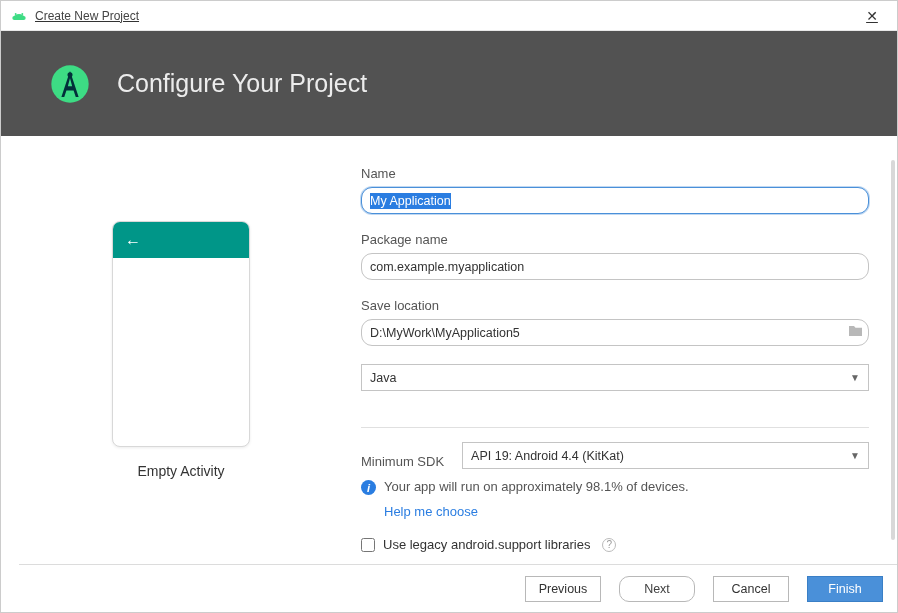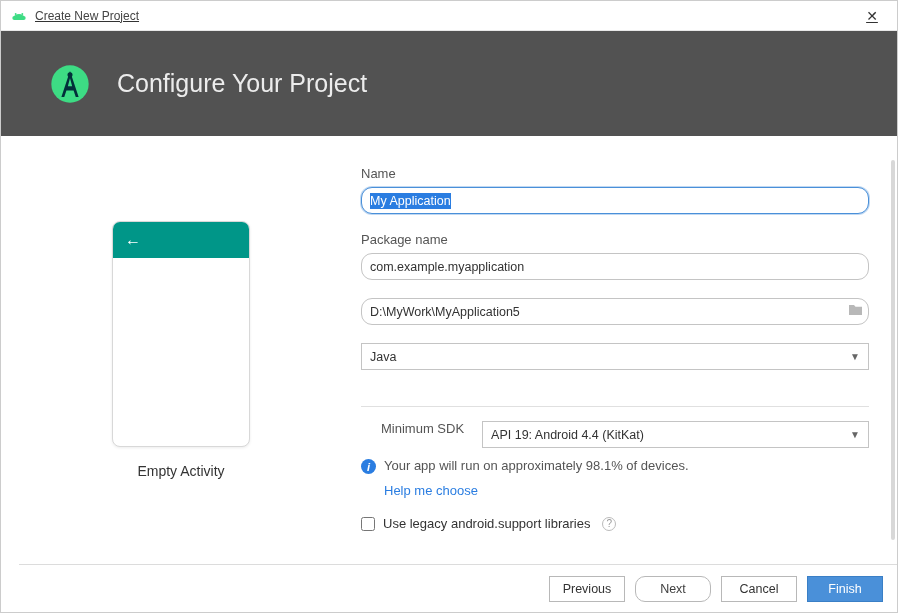--- a/index.html
+++ b/index.html
@@ -34,39 +34,39 @@
     .text-input.focused { border: 1px solid #4a90d9; box-shadow: 0 0 0 1px rgba(74,144,217,0.35); }
     .text-input.focused .sel { background: #2a7de1; color: #fff; padding: 1px 0; }
     .text-input, .path-input { display: flex; align-items: center; border-radius: 11px; }
 
     .path-wrapper { position: relative; display: flex; align-items: center; }
     .path-icon { position: absolute; right: 6px; top: 5px; color: #999; font-size: 14px; }
 
     .select-input { display: flex; align-items: center; justify-content: space-between; cursor: default; }
     .select-input .caret { font-size: 10px; color: #666; }
 
-    .row { display: flex; align-items: flex-start; gap: 18px; margin-left: 20px; }
+    .row { display: flex; align-items: flex-end; gap: 18px; }
     .row .field-label { margin-bottom: 0; white-space: nowrap; }
     .row .select-input { flex: 1; }
 
     .hr { border: none; border-top: 1px solid #e0e0e0; margin: 18px 0 14px; }
 
     .info-line { display: flex; align-items: flex-start; gap: 8px; font-size: 13px; color: #555; margin-top: 10px; }
     .info-icon { width: 15px; height: 15px; border-radius: 50%; background: #2a7de1; color: #fff; display: flex; align-items: center; justify-content: center; font-size: 11px; font-weight: bold; font-style: italic; flex-shrink: 0; margin-top: 1px; }
     .info-body .bold { font-weight: normal; }
     .help-link { color: #2a7de1; text-decoration: none; display: inline-block; margin-top: 10px; font-size: 13px; }
 
     .checkbox-row { display: flex; align-items: center; gap: 8px; margin-top: 18px; }
     .checkbox-row input { width: 14px; height: 14px; }
     .checkbox-row .q-icon { width: 14px; height: 14px; border-radius: 50%; border: 1px solid #bbb; color: #999; display: flex; align-items: center; justify-content: center; font-size: 10px; margin-left: 4px; }
 
     .scroll-indicator { position: absolute; right: 2px; top: 24px; bottom: 24px; width: 4px; background: #d8d8d8; border-radius: 2px; }
 
     
-    .footer { height: 48px; border-top: 1px solid #dcdcdc; display: flex; align-items: center; justify-content: flex-end; padding: 8px 14px; gap: 10px; margin-left: 18px; }
+    .footer { height: 48px; border-top: 1px solid #dcdcdc; display: flex; align-items: center; justify-content: flex-end; padding: 8px 14px; gap: 18px; margin-left: 18px; }
     .btn { min-width: 76px; height: 26px; border: 1px solid #b8b8b8; background: #fff; font-size: 12.5px; color: #333; cursor: default; padding: 0 12px; }
     .btn.disabled { color: #404040; border-radius: 10px; }
     .btn.primary { background: #4a90d9; border-color: #3a7fc6; color: #fff; }
   </style>
 </head>
 <body>
 
 <div class="titlebar">
   <span class="icon">
     <svg viewBox="0 0 24 24">
@@ -112,20 +112,21 @@
     </div>
 
     <div class="field-group">
       <label class="field-label">Package name</label>
       <div class="text-input">
         <span>com.example.myapplication</span>
       </div>
     </div>
 
     <div class="field-group">
+      <label class="field-label">Save location</label>
       <div class="path-wrapper">
         <div class="text-input path-input">
           <span>D:\MyWork\MyApplication5</span>
         </div>
         <span class="path-icon">
           <svg width="15" height="13" viewBox="0 0 15 13">
               <path d="M1 2 h5 l1.5 1.8 H14 V12 H1 Z" fill="#b8b8b8"></path>
             </svg>
         </span>
       </div>

